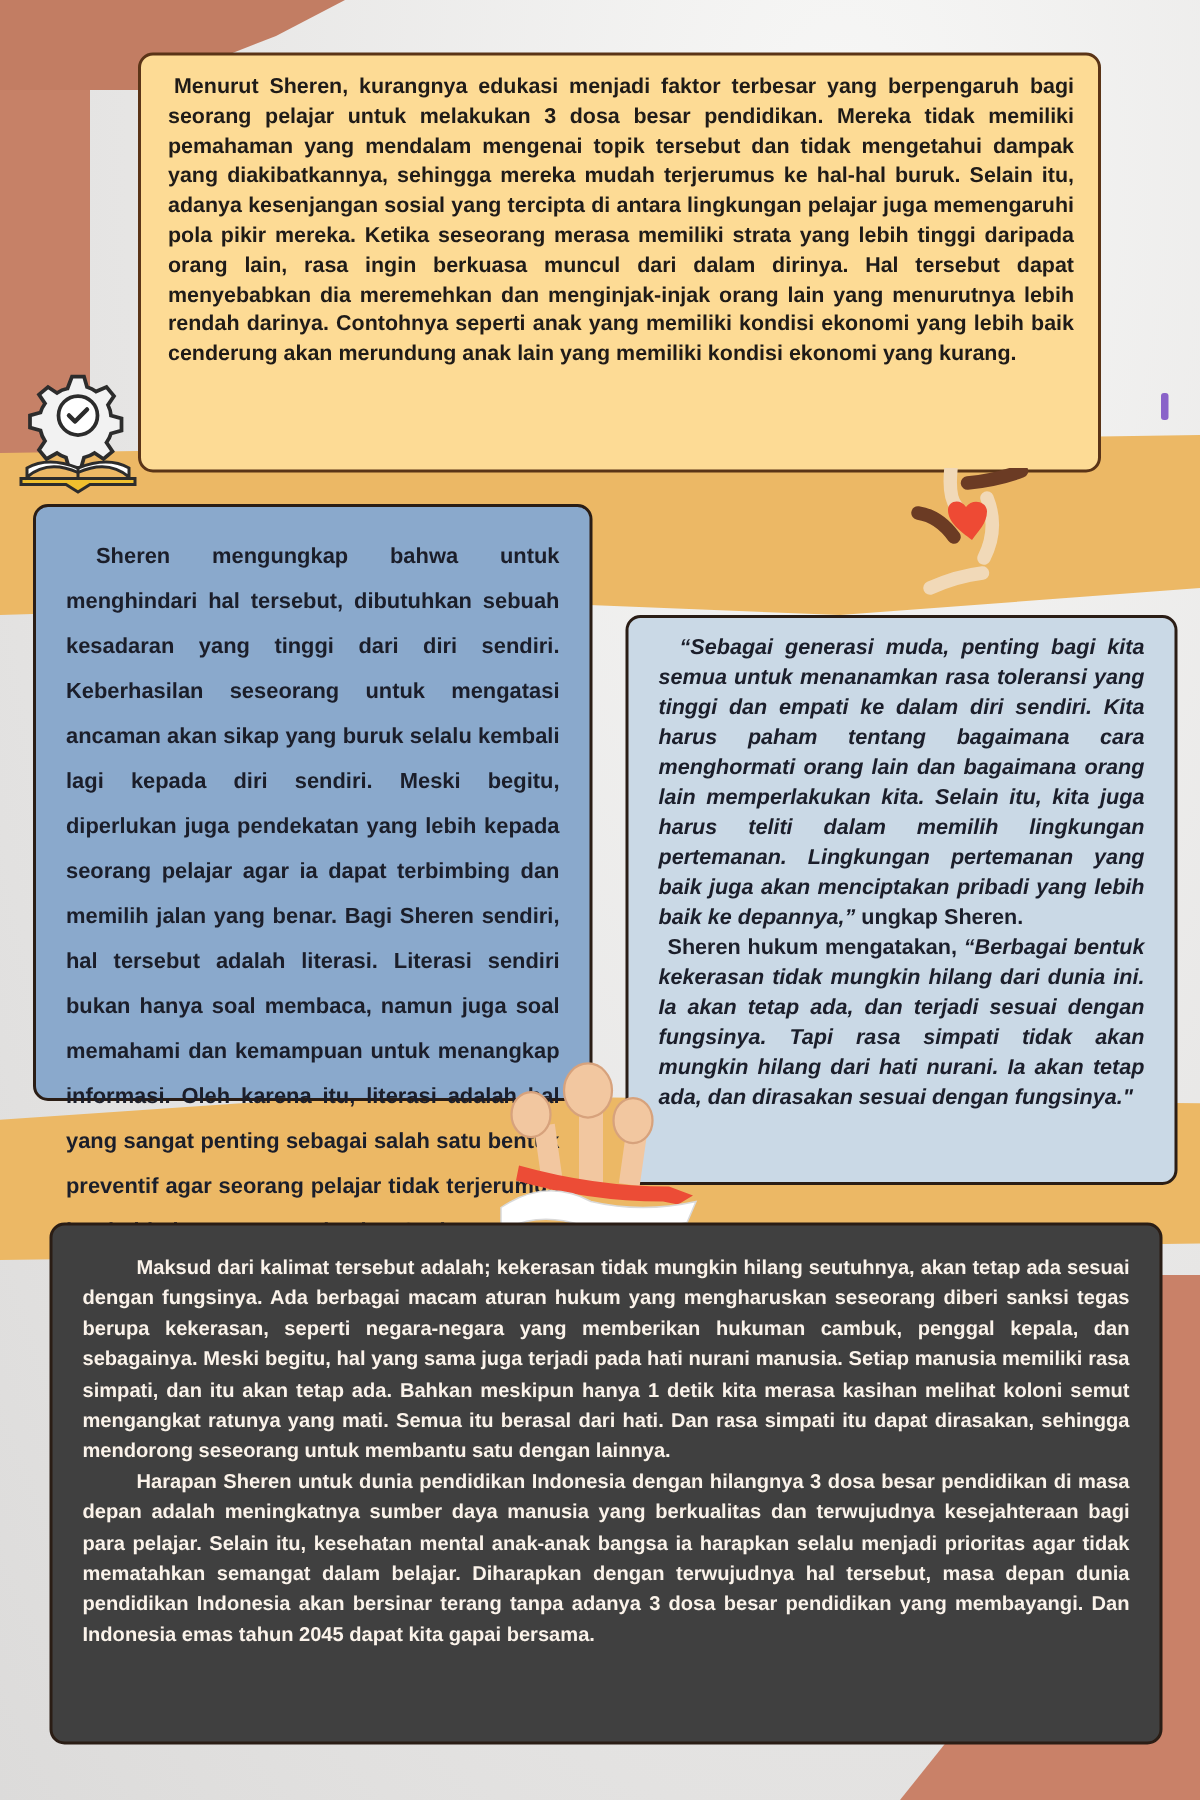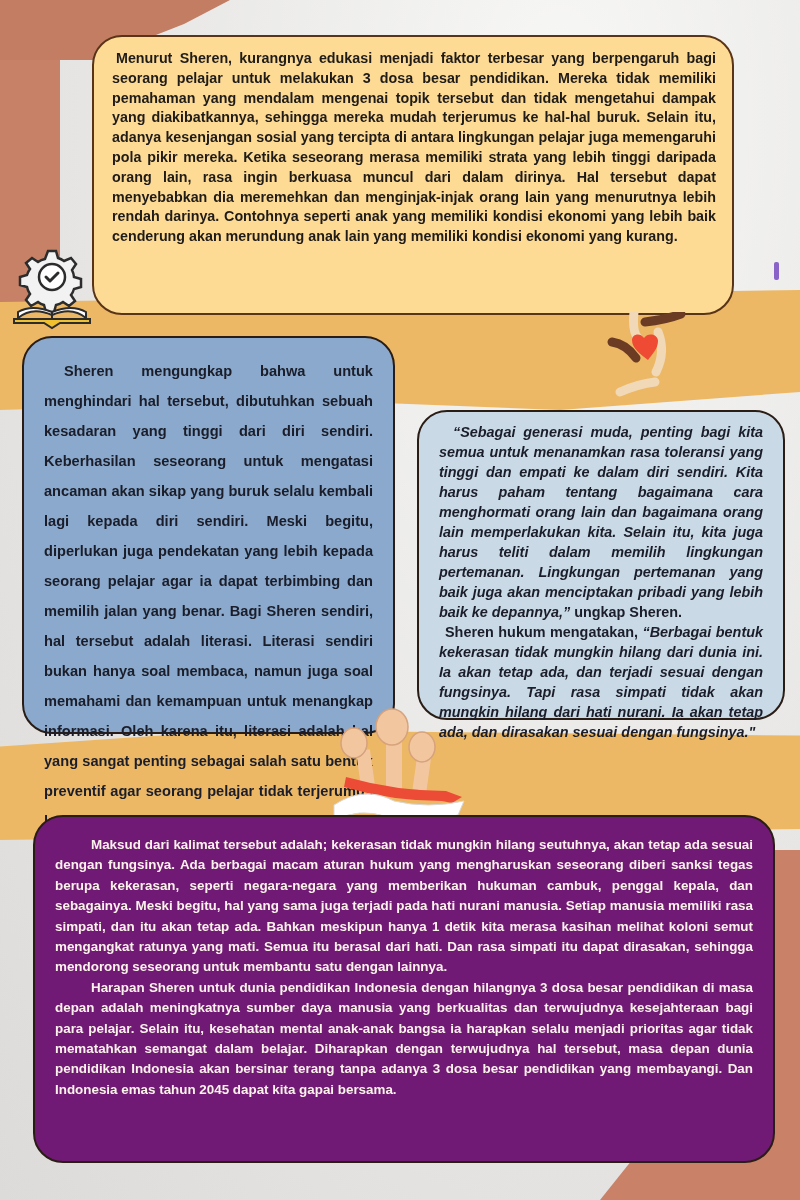--- a/index.html
+++ b/index.html
@@ -40,21 +40,21 @@
     clip-path: polygon(20% 0, 100% 0, 100% 100%, 0 100%);
   }
   .bg-terracotta-right {
     left: 770px; top: 850px; width: 30px; height: 350px;
     background: #c98168;
   }
 
   .card {
     position: absolute;
     border: 2.5px solid #2a1d15;
-    border-radius: 30px;
+    border-radius: 10px;
     text-align: justify;
     font-weight: bold;
   }
   .card p { margin: 0; }
 
   .card-top {
     left: 92px; top: 35px; width: 642px; height: 280px;
     background: #fddb95;
     border-color: #5a3417;
     padding: 12px 16px 0 18px;
@@ -68,34 +68,34 @@
     left: 22px; top: 336px; width: 373px; height: 398px;
     background: #8aa9cc;
     padding: 18px 20px 0 20px;
     font-size: 14.6px;
     line-height: 30px;
     color: #1b1e2a;
   }
   .card-left p { text-indent: 20px; }
 
   .card-right {
-    left: 417px; top: 410px; width: 368px; height: 310px;
+    left: 417px; top: 410px; width: 368px; height: 380px;
     background: #cad9e6;
     padding: 10px 20px 0 20px;
     font-size: 14.4px;
     line-height: 20px;
     color: #1b1e2a;
   }
   .card-right .q { font-style: italic; }
   .card-right .p1 { text-indent: 14px; }
   .card-right .p2 { text-indent: 6px; }
 
   .card-bottom {
     left: 33px; top: 815px; width: 742px; height: 348px;
-    background: #701a75;
+    background: #404040;
     padding: 18px 20px 0 20px;
     font-size: 13.4px;
     line-height: 20.4px;
     color: #fbf3ea;
   }
   .card-bottom p { text-indent: 36px; }
 
   .icon { position: absolute; }
   .gear-book-icon { left: 8px; top: 245px; width: 88px; height: 88px; }
   .hands-heart-icon { left: 590px; top: 312px; width: 100px; height: 90px; }

